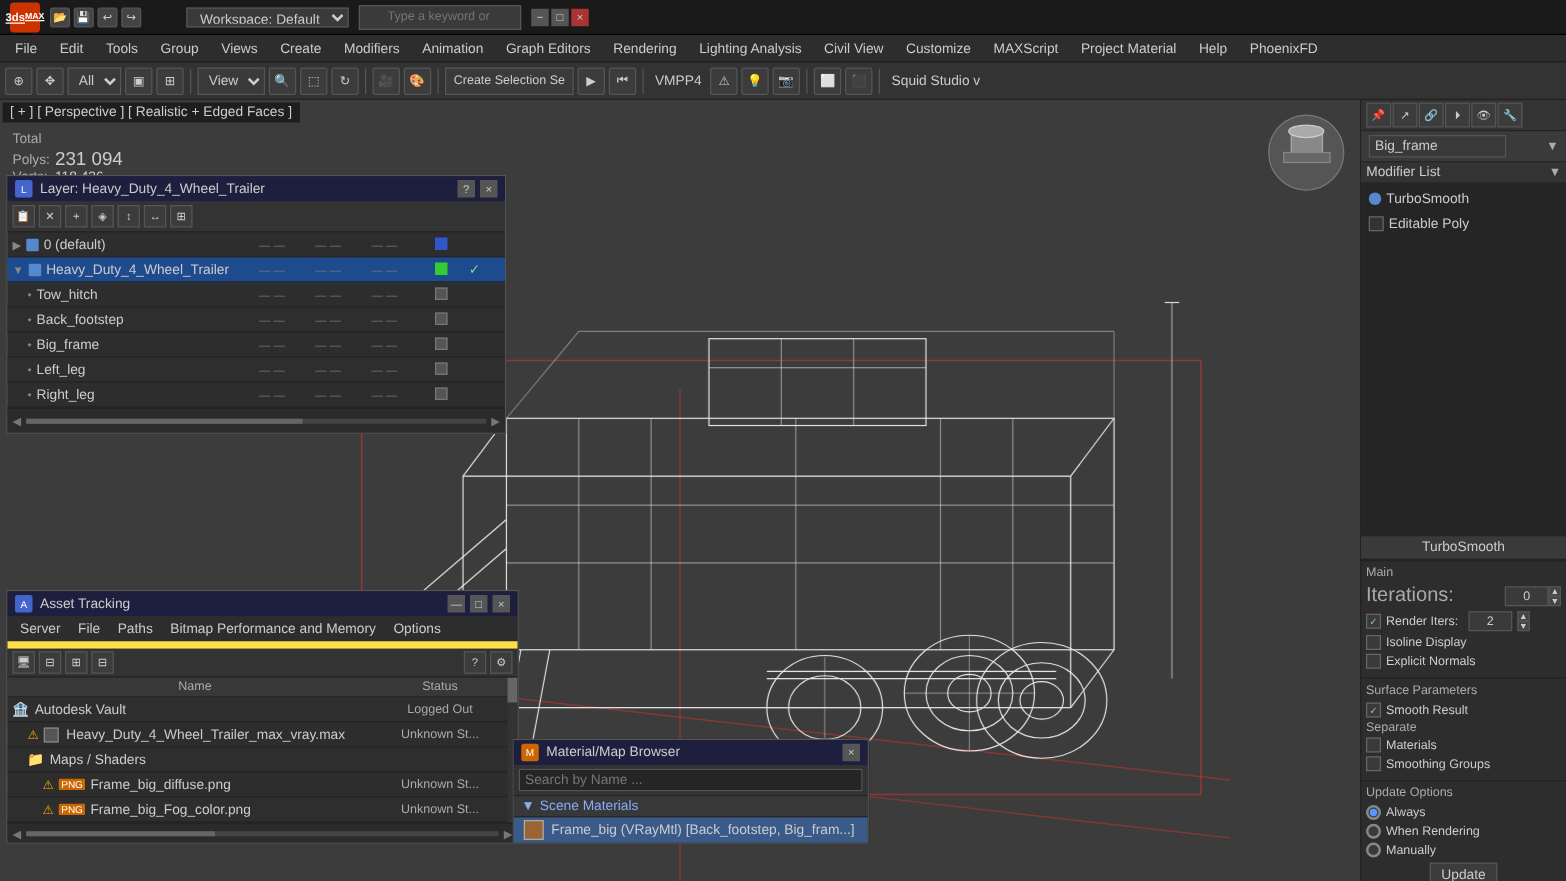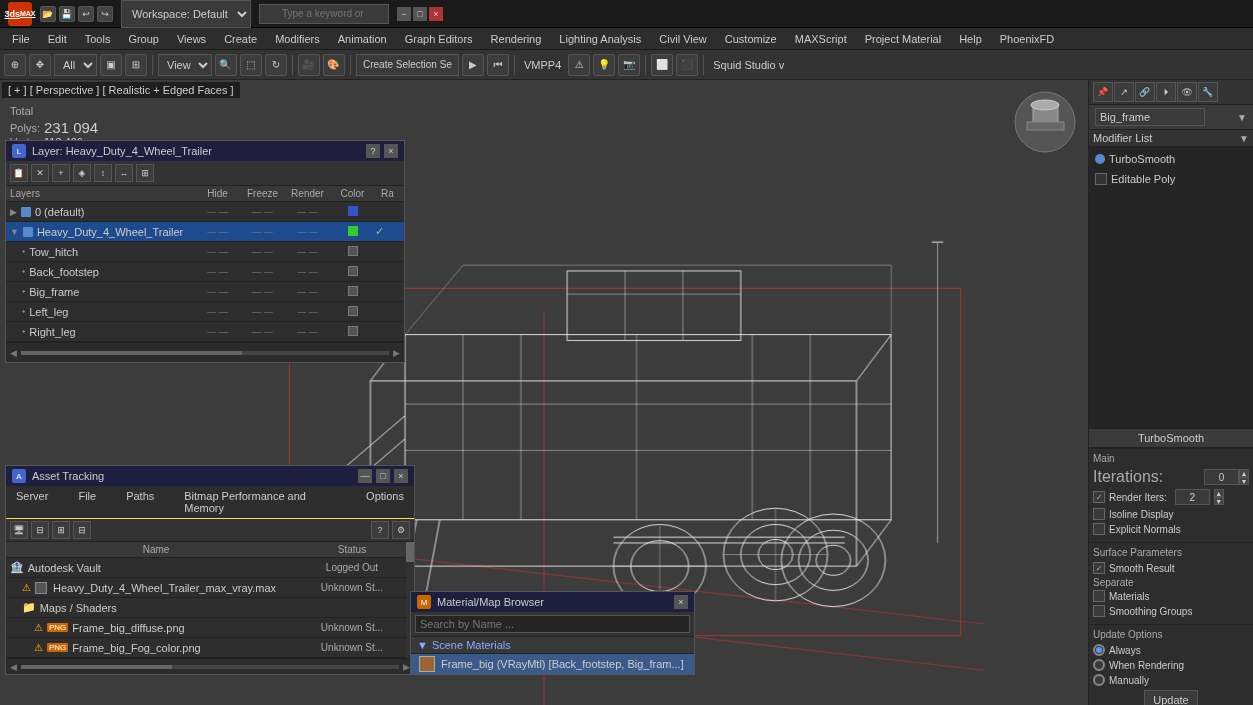--- a/index.html
+++ b/index.html
@@ -41,21 +41,22 @@
       cursor: pointer;
       display: flex; align-items: center; justify-content: center;
       font-size: 9px; color: #ccc;
     }
     .workspace-dropdown {
       background: #3a3a3a;
       border: 1px solid #555;
       padding: 2px 6px;
       color: #ccc;
       font-size: 11px;
-      height: 28px;
+      height: 16px;
+      margin-left: 28px;
     }
     .title-text {
       flex: 1;
       text-align: center;
       color: #aaa;
       font-size: 11px;
     }
     .search-box {
       background: #3a3a3a;
       border: 1px solid #555;
@@ -213,22 +214,22 @@
     }
     .asset-titlebar {
       background: #1e1e3e;
       padding: 3px 6px;
       display: flex; align-items: center; justify-content: space-between;
       font-size: 11px; color: #ccc;
     }
     .asset-menubar {
       background: #2d2d2d;
       padding: 2px 4px;
-      display: flex; gap: 18px;
-      border-bottom: 1px solid #fde047;
+      display: flex; gap: 2px;
+      border-bottom: 6px solid #fde047;
     }
     .asset-menu-item {
       padding: 2px 6px;
       color: #ccc; font-size: 11px; cursor: pointer;
     }
     .asset-toolbar {
       background: #333;
       padding: 2px 4px;
       display: flex; gap: 3px; align-items: center;
       border-bottom: 1px solid #222;
@@ -638,28 +639,20 @@
         </div>
       </div>
       <div class="dialog-toolbar">
         <div class="dlg-btn">📋</div>
         <div class="dlg-btn">✕</div>
         <div class="dlg-btn">+</div>
         <div class="dlg-btn">◈</div>
         <div class="dlg-btn">↕</div>
         <div class="dlg-btn">↔</div>
         <div class="dlg-btn">⊞</div>
-      </div>
-      <div class="layers-header">
-        <span class="col-name">Layers</span>
-        <span class="col-sm">Hide</span>
-        <span class="col-sm">Freeze</span>
-        <span class="col-sm">Render</span>
-        <span class="col-sm">Color</span>
-        <span style="width:25px;text-align:center;">Ra</span>
       </div>
 
       <div class="layer-row">
         <span class="layer-name">
           <span class="expand-arrow">▶</span>
           <span style="background:#5588cc;width:10px;height:10px;display:inline-block;border-radius:1px;"></span>
           <span>0 (default)</span>
         </span>
         <span class="layer-col">— —</span>
         <span class="layer-col">— —</span>

